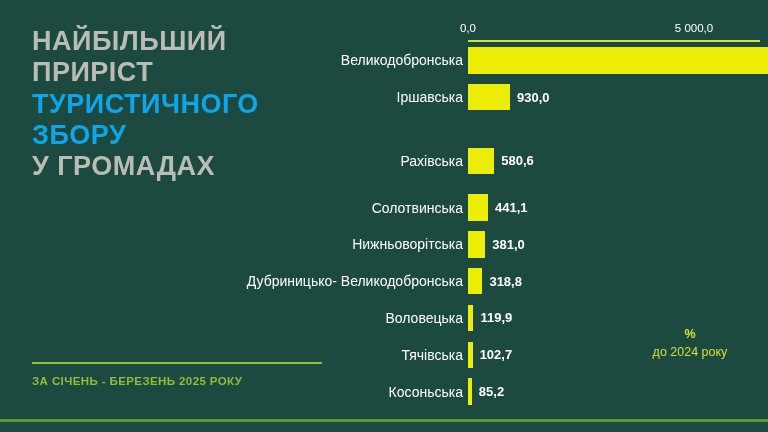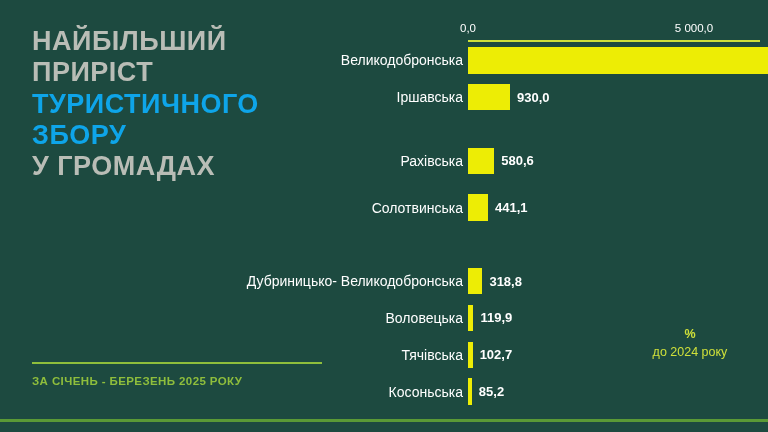--- a/index.html
+++ b/index.html
@@ -169,20 +169,25 @@
       <div class="bar-row" style="top: 78.752px; height: 26.496px; margin-top: 27px;">
         <div class="bar-label">Рахівська</div>
         <div class="bar-rect" style="width: 26.2431px;"></div>
         <div class="bar-value" style="left: 179.243px;">580,6</div>
       </div>
       <div class="bar-row" style="top: 152.352px; height: 26.496px;">
         <div class="bar-label">Солотвинська</div>
         <div class="bar-rect" style="width: 19.9377px;"></div>
         <div class="bar-value" style="left: 172.938px;">441,1</div>
       </div>
+      <div class="bar-row" style="top: 189.152px; height: 26.496px;">
+        <div class="bar-label">Нижньоворітська</div>
+        <div class="bar-rect" style="width: 17.2212px;"></div>
+        <div class="bar-value" style="left: 170.221px;">381,0</div>
+      </div>
       <div class="bar-row" style="top: 225.952px; height: 26.496px;">
         <div class="bar-label">Дубриницько- Великодобронська</div>
         <div class="bar-rect" style="width: 14.4098px;"></div>
         <div class="bar-value" style="left: 167.41px;">318,8</div>
       </div>
       <div class="bar-row" style="top: 262.752px; height: 26.496px;">
         <div class="bar-label">Воловецька</div>
         <div class="bar-rect" style="width: 5.41948px;"></div>
         <div class="bar-value" style="left: 158.419px;">119,9</div>
       </div>

